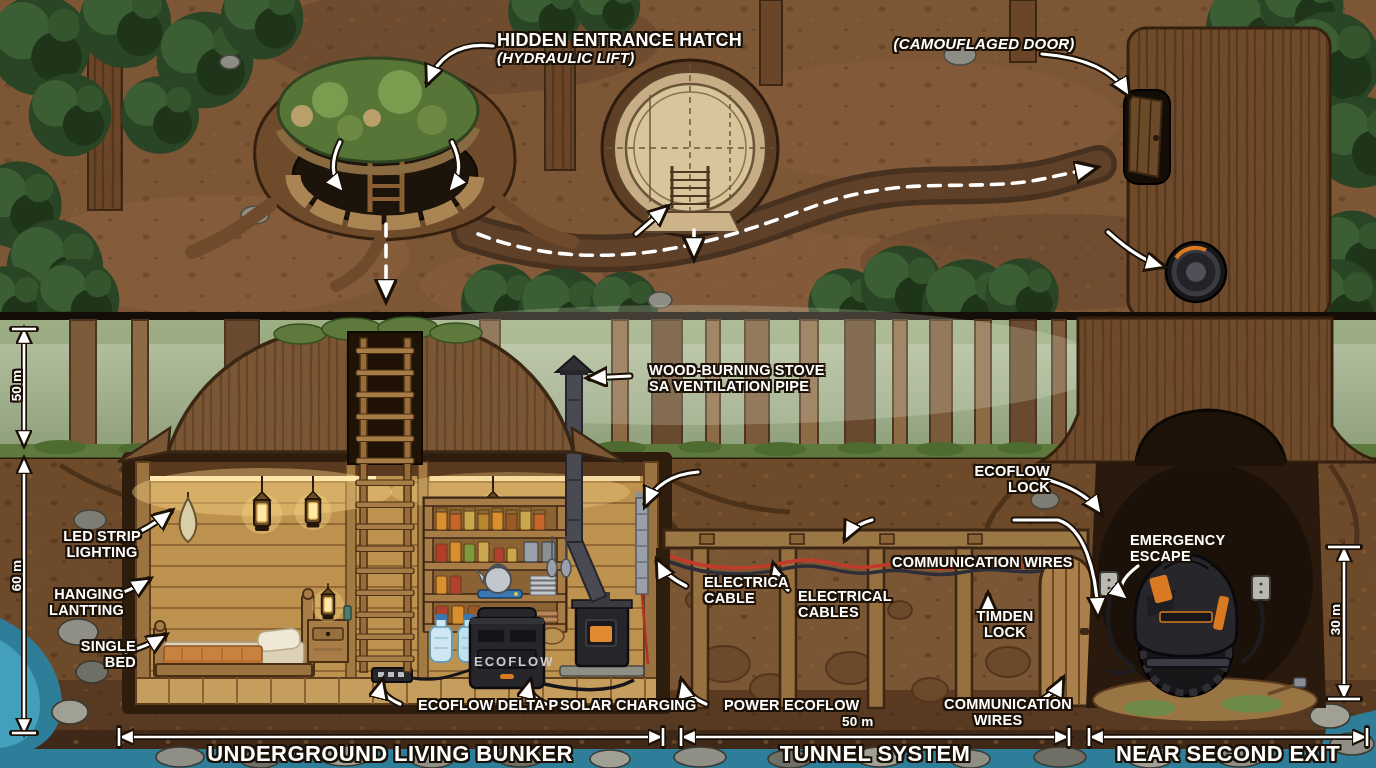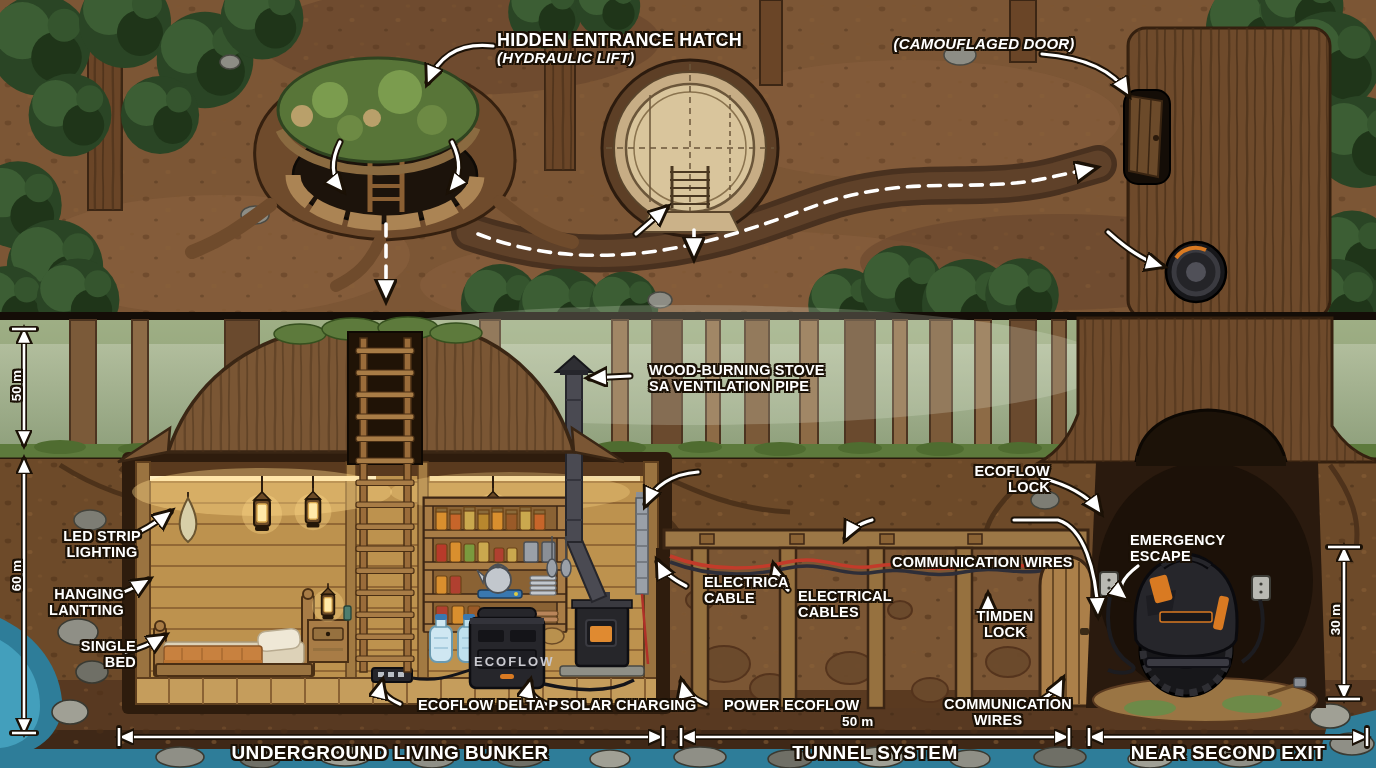--- a/index.html
+++ b/index.html
@@ -7,21 +7,21 @@
          font-family:"Liberation Sans",sans-serif;background:#14532d;}
   svg.scene{position:absolute;left:0;top:0;}
   .lbl{position:absolute;color:#fff;font-weight:bold;line-height:1.12;letter-spacing:.2px;
        white-space:nowrap;z-index:6;
        text-shadow:-2px -2px 0 #1b1106,2px -2px 0 #1b1106,-2px 2px 0 #1b1106,2px 2px 0 #1b1106,
                    -2px 0 0 #1b1106,2px 0 0 #1b1106,0 -2px 0 #1b1106,0 2px 0 #1b1106;}
   .lbl span{display:block;}
   .lbl.r{text-align:right;} .lbl.c{text-align:center;}
   .big{font-size:18px;} .big .sub{font-size:15px;font-weight:bold;font-style:italic;}
   .mid{font-size:14.5px;padding-left:16px;}
-  .sec{font-size:19px;letter-spacing:.4px;}
+  .sec{font-size:22px;letter-spacing:.4px;}
   .meas{font-size:13.5px;}
   .rot{transform:rotate(-90deg);transform-origin:center center;}
   .brand{position:absolute;z-index:6;color:#c9c9cf;font-size:13px;font-weight:bold;
          letter-spacing:2px;text-align:center;text-shadow:none;}
 </style>
 </head>
 <body>
 
 <div class="stage">
 <svg class="scene" width="1376" height="768" viewBox="0 0 1376 768">

